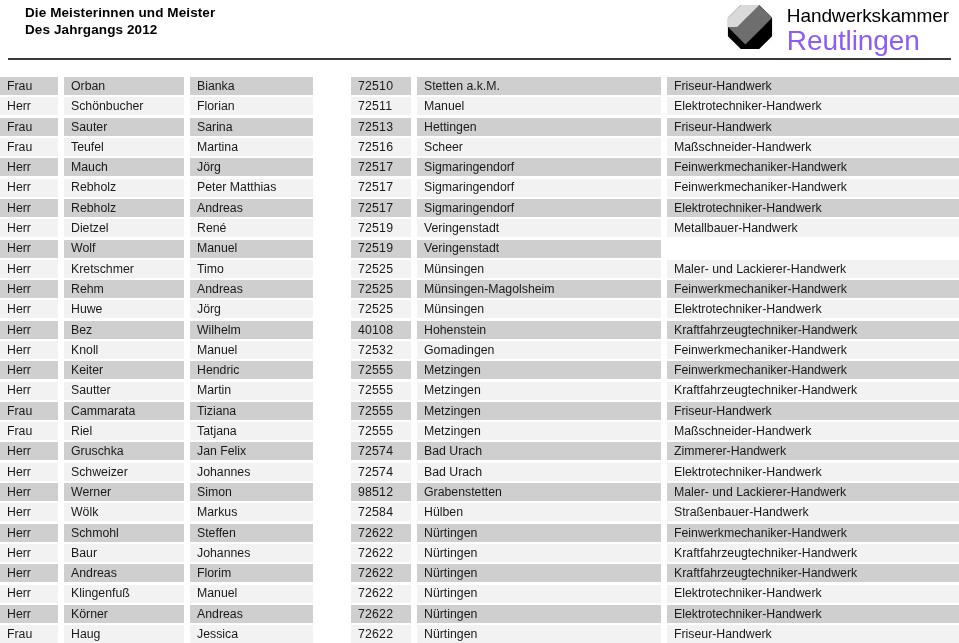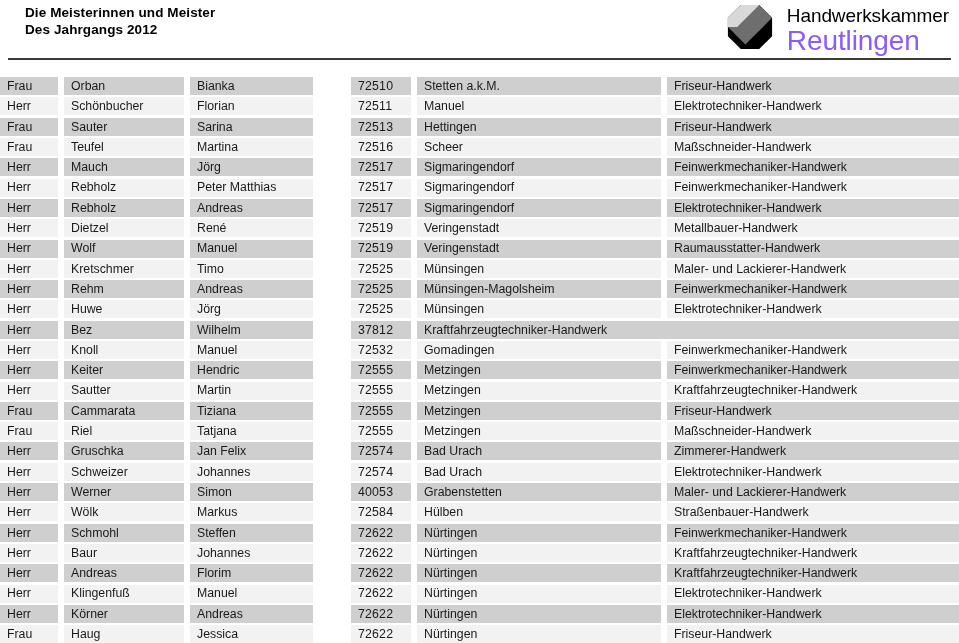--- a/index.html
+++ b/index.html
@@ -211,21 +211,20 @@
       <div class="cell c-plz">72519</div>
       <div class="cell c-city">Veringenstadt</div>
       <div class="cell c-trade">Metallbauer-Handwerk</div>
     </div>
     <div class="roster-row odd">
       <div class="cell c-salutation">Herr</div>
       <div class="cell c-lastname">Wolf</div>
       <div class="cell c-firstname">Manuel</div>
       <div class="cell c-plz">72519</div>
       <div class="cell c-city">Veringenstadt</div>
-      <div class="cell c-trade">Raumausstatter-Handwerk</div>
     </div>
     <div class="roster-row even">
       <div class="cell c-salutation">Herr</div>
       <div class="cell c-lastname">Kretschmer</div>
       <div class="cell c-firstname">Timo</div>
       <div class="cell c-plz">72525</div>
       <div class="cell c-city">Münsingen</div>
       <div class="cell c-trade">Maler- und Lackierer-Handwerk</div>
     </div>
     <div class="roster-row odd">
@@ -241,21 +240,22 @@
       <div class="cell c-lastname">Huwe</div>
       <div class="cell c-firstname">Jörg</div>
       <div class="cell c-plz">72525</div>
       <div class="cell c-city">Münsingen</div>
       <div class="cell c-trade">Elektrotechniker-Handwerk</div>
     </div>
     <div class="roster-row odd">
       <div class="cell c-salutation">Herr</div>
       <div class="cell c-lastname">Bez</div>
       <div class="cell c-firstname">Wilhelm</div>
-      <div class="cell c-plz">37812</div>
+      <div class="cell c-plz">40108</div>
+      <div class="cell c-city">Hohenstein</div>
       <div class="cell c-trade">Kraftfahrzeugtechniker-Handwerk</div>
     </div>
     <div class="roster-row even">
       <div class="cell c-salutation">Herr</div>
       <div class="cell c-lastname">Knoll</div>
       <div class="cell c-firstname">Manuel</div>
       <div class="cell c-plz">72532</div>
       <div class="cell c-city">Gomadingen</div>
       <div class="cell c-trade">Feinwerkmechaniker-Handwerk</div>
     </div>
@@ -304,21 +304,21 @@
       <div class="cell c-lastname">Schweizer</div>
       <div class="cell c-firstname">Johannes</div>
       <div class="cell c-plz">72574</div>
       <div class="cell c-city">Bad Urach</div>
       <div class="cell c-trade">Elektrotechniker-Handwerk</div>
     </div>
     <div class="roster-row odd">
       <div class="cell c-salutation">Herr</div>
       <div class="cell c-lastname">Werner</div>
       <div class="cell c-firstname">Simon</div>
-      <div class="cell c-plz">40053</div>
+      <div class="cell c-plz">98512</div>
       <div class="cell c-city">Grabenstetten</div>
       <div class="cell c-trade">Maler- und Lackierer-Handwerk</div>
     </div>
     <div class="roster-row even">
       <div class="cell c-salutation">Herr</div>
       <div class="cell c-lastname">Wölk</div>
       <div class="cell c-firstname">Markus</div>
       <div class="cell c-plz">72584</div>
       <div class="cell c-city">Hülben</div>
       <div class="cell c-trade">Straßenbauer-Handwerk</div>

